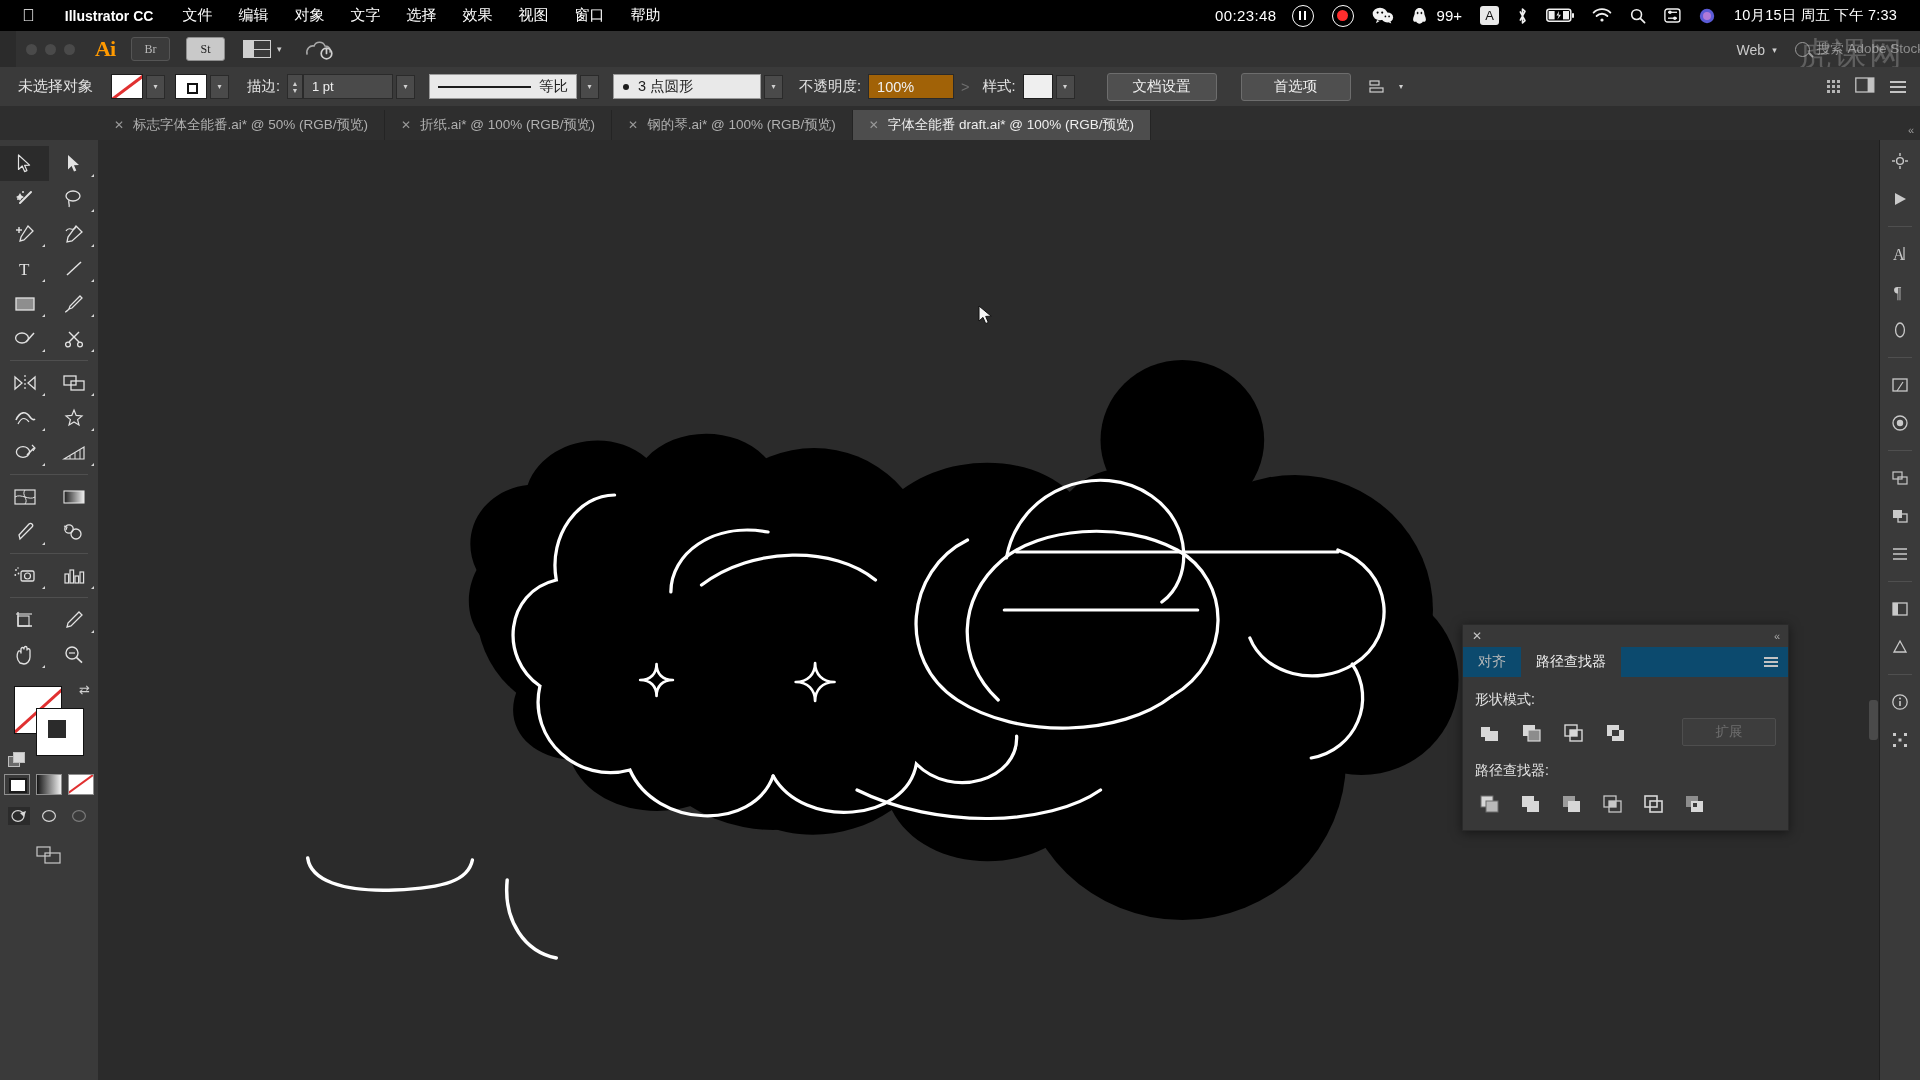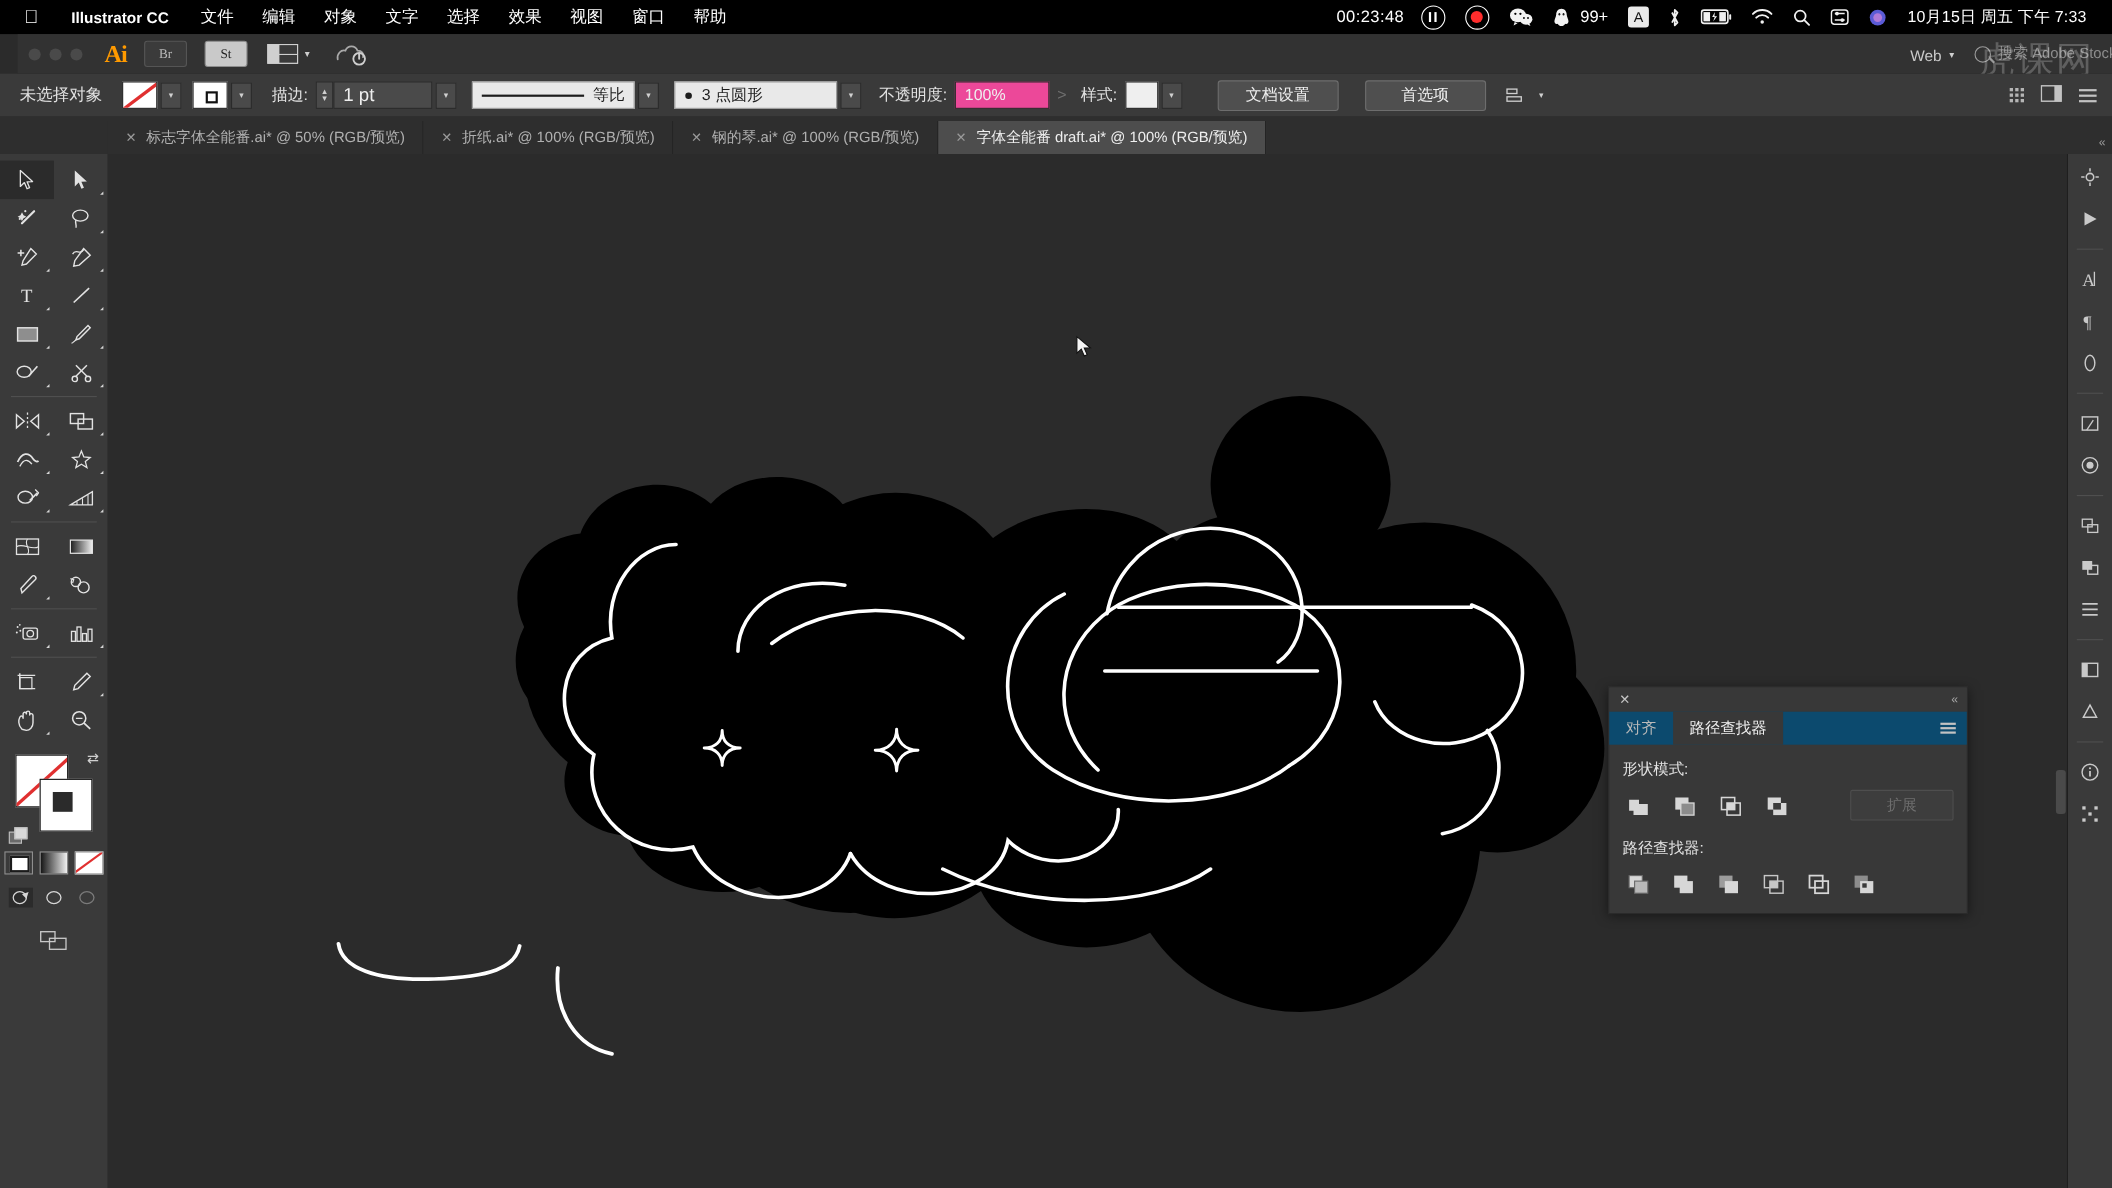--- a/index.html
+++ b/index.html
@@ -93,34 +93,34 @@
     display:inline-flex;align-items:center;justify-content:center;
   }
   .sep{color:#6f6f6f;padding:0 7px;}
   .field-label{color:#e2e2e2;padding-right:7px;}
   .stepper{
     width:14px;height:23px;background:#4a4a4a;border:1px solid #2a2a2a;display:flex;flex-direction:column;
     align-items:center;justify-content:center;color:#cfcfcf;font-size:7px;line-height:7px;
   }
   .numfield{
     background:#4a4a4a;border:1px solid #2a2a2a;height:23px;min-width:72px;color:#efefef;
-    display:flex;align-items:center;padding:0 8px;font-size:17px;
+    display:flex;align-items:center;padding:0 8px;font-size:13px;
   }
   .profilebox{
     background:#e9e9e9;color:#1d1d1d;height:23px;min-width:130px;display:flex;align-items:center;
     justify-content:space-between;padding:0 8px;border:1px solid #9a9a9a;gap:8px;font-size:14.5px;
   }
   .profile-line{flex:1;height:0;border-top:2.5px solid #1d1d1d;min-width:62px;}
   .brushbox{
     background:#e9e9e9;color:#1d1d1d;height:23px;min-width:128px;display:flex;align-items:center;
     gap:9px;padding:0 9px;border:1px solid #9a9a9a;font-size:14.5px;
   }
   .brush-dot{width:6px;height:6px;border-radius:50%;background:#1d1d1d;display:block;}
   .opac-val{
-    background:#ec4899;border:1px solid #2a2a2a;height:23px;min-width:68px;color:#efefef;
+    background:#a16207;border:1px solid #2a2a2a;height:23px;min-width:68px;color:#efefef;
     display:flex;align-items:center;padding:0 8px;
   }
   .style-sw{width:28px;height:23px;background:#efefef;border:1px solid #1d1d1d;}
   .btn-pill{
     background:#4f4f4f;border:1px solid #6d6d6d;border-radius:3px;height:26px;min-width:108px;
     color:#efefef;display:inline-flex;align-items:center;justify-content:center;font-size:14.5px;
   }
   .align-ico{
     width:22px;height:18px;color:#cfcfcf;font-size:14px;display:inline-flex;align-items:center;justify-content:center;
   }

